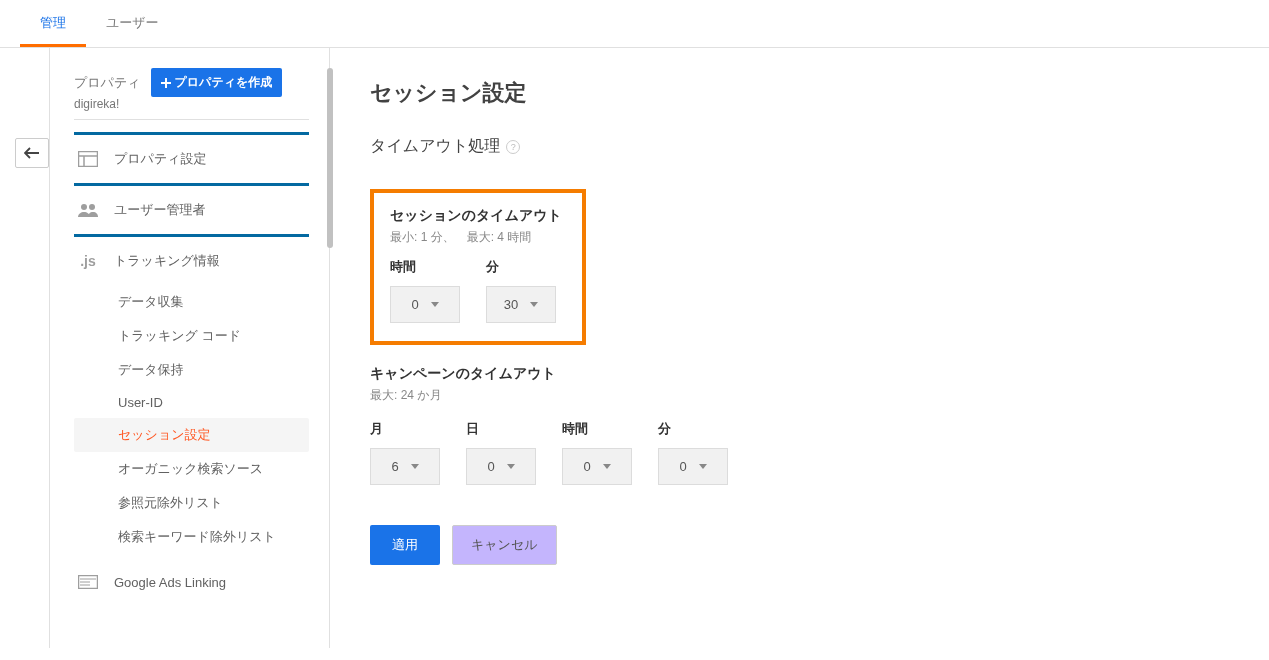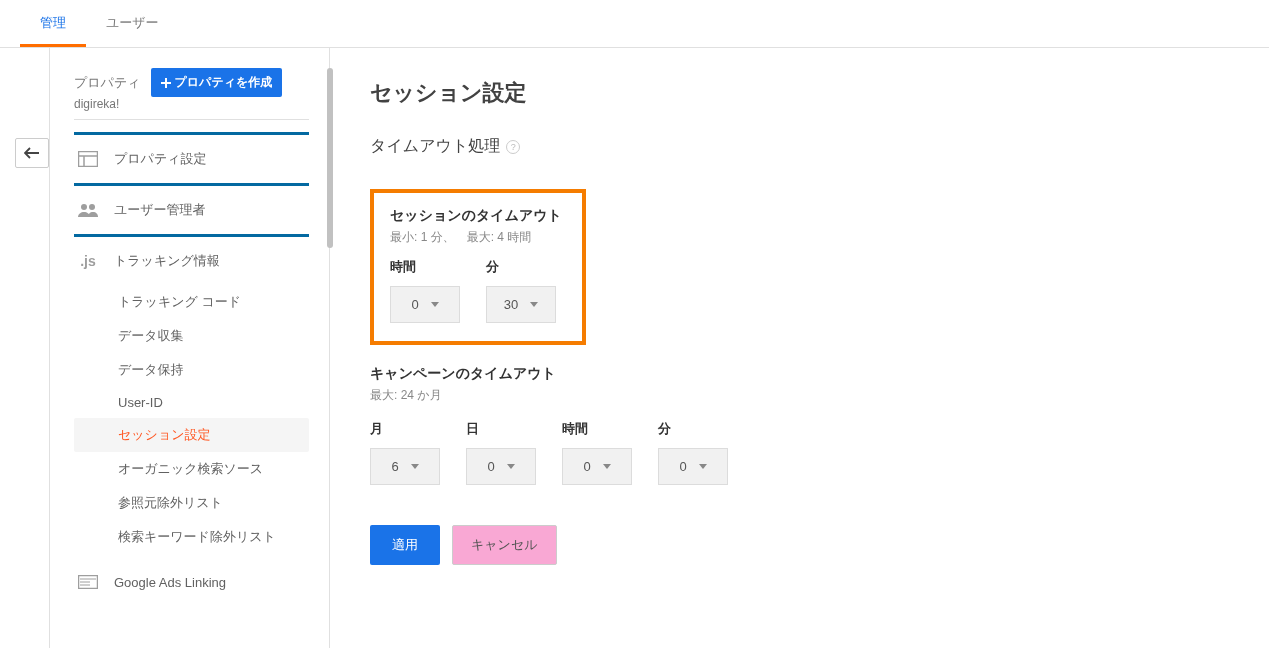--- a/index.html
+++ b/index.html
@@ -43,21 +43,21 @@
 .field-col .field-label { font-size: 13px; font-weight: bold; color: #333; margin-bottom: 10px; }
 .field-row-4 { display: flex; gap: 26px; margin-bottom: 40px; }
 
 .select-box { display: inline-flex; align-items: center; justify-content: center; gap: 12px; background: #f1f1f1; border: 1px solid #dcdcdc; padding: 10px 14px; min-width: 70px; cursor: pointer; color: #555; }
 .select-box .val { font-size: 13px; }
 .caret { width: 0; height: 0; border-left: 4px solid transparent; border-right: 4px solid transparent; border-top: 5px solid #888; }
 
 .camp-block { margin-bottom: 16px; }
 .actions { display: flex; gap: 12px; }
 .btn-primary { background: #1a73e8; color: #fff; border: none; padding: 10px 22px; font-size: 13px; font-weight: normal; border-radius: 2px; cursor: pointer; }
-.btn-secondary { background: #f9a8d4; color: #555; border: 1px solid #ccc; padding: 10px 18px; font-size: 13px; border-radius: 2px; cursor: pointer; }
+.btn-secondary { background: #c4b5fd; color: #555; border: 1px solid #ccc; padding: 10px 18px; font-size: 13px; border-radius: 2px; cursor: pointer; }
 
 svg { display: block; }
 </style>
 </head>
 <body>
 
 <div class="tabs">
   <div class="tab active">管理</div>
   <div class="tab">ユーザー</div>
 </div>
@@ -109,22 +109,22 @@
         <span>ユーザー管理者</span>
       </div>
     </div>
 
     <div class="nav-section">
       <div class="nav-item">
         <span class="icon-box" style="color:#9e9e9e;font-weight:bold;font-size:14px;">.js</span>
         <span>トラッキング情報</span>
       </div>
       <div class="sub-list">
+        <div class="sub-item">データ収集</div>
         <div class="sub-item">トラッキング コード</div>
-        <div class="sub-item">データ収集</div>
         <div class="sub-item">データ保持</div>
         <div class="sub-item">User-ID</div>
         <div class="sub-item active">セッション設定</div>
         <div class="sub-item">オーガニック検索ソース</div>
         <div class="sub-item">参照元除外リスト</div>
         <div class="sub-item">検索キーワード除外リスト</div>
       </div>
     </div>
 
     <div class="nav-item" style="padding:10px 2px;">

